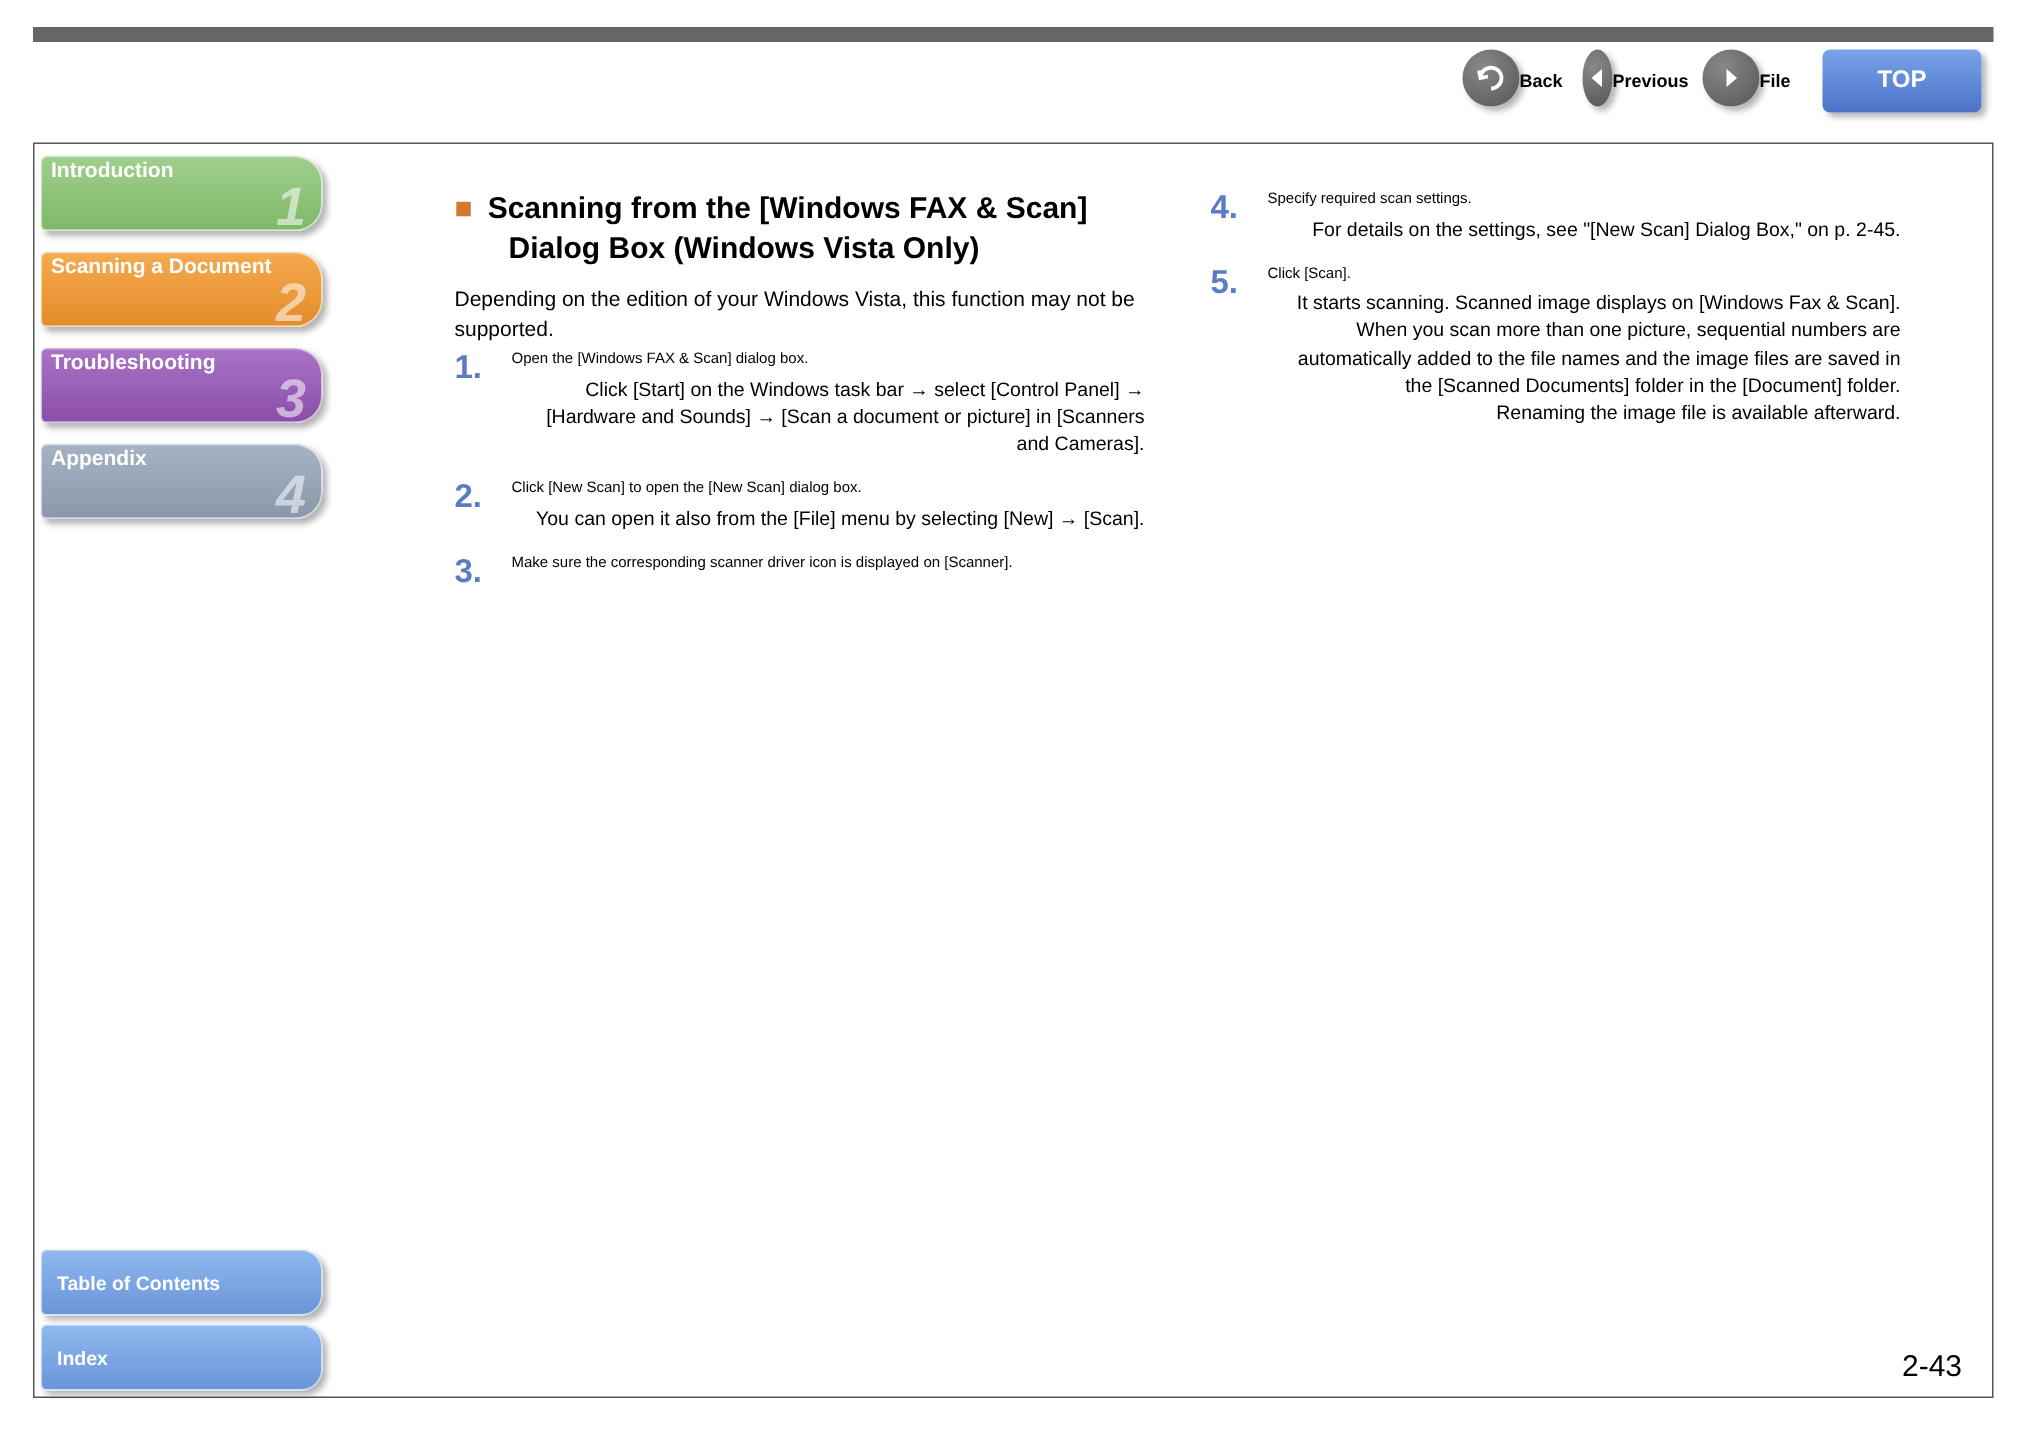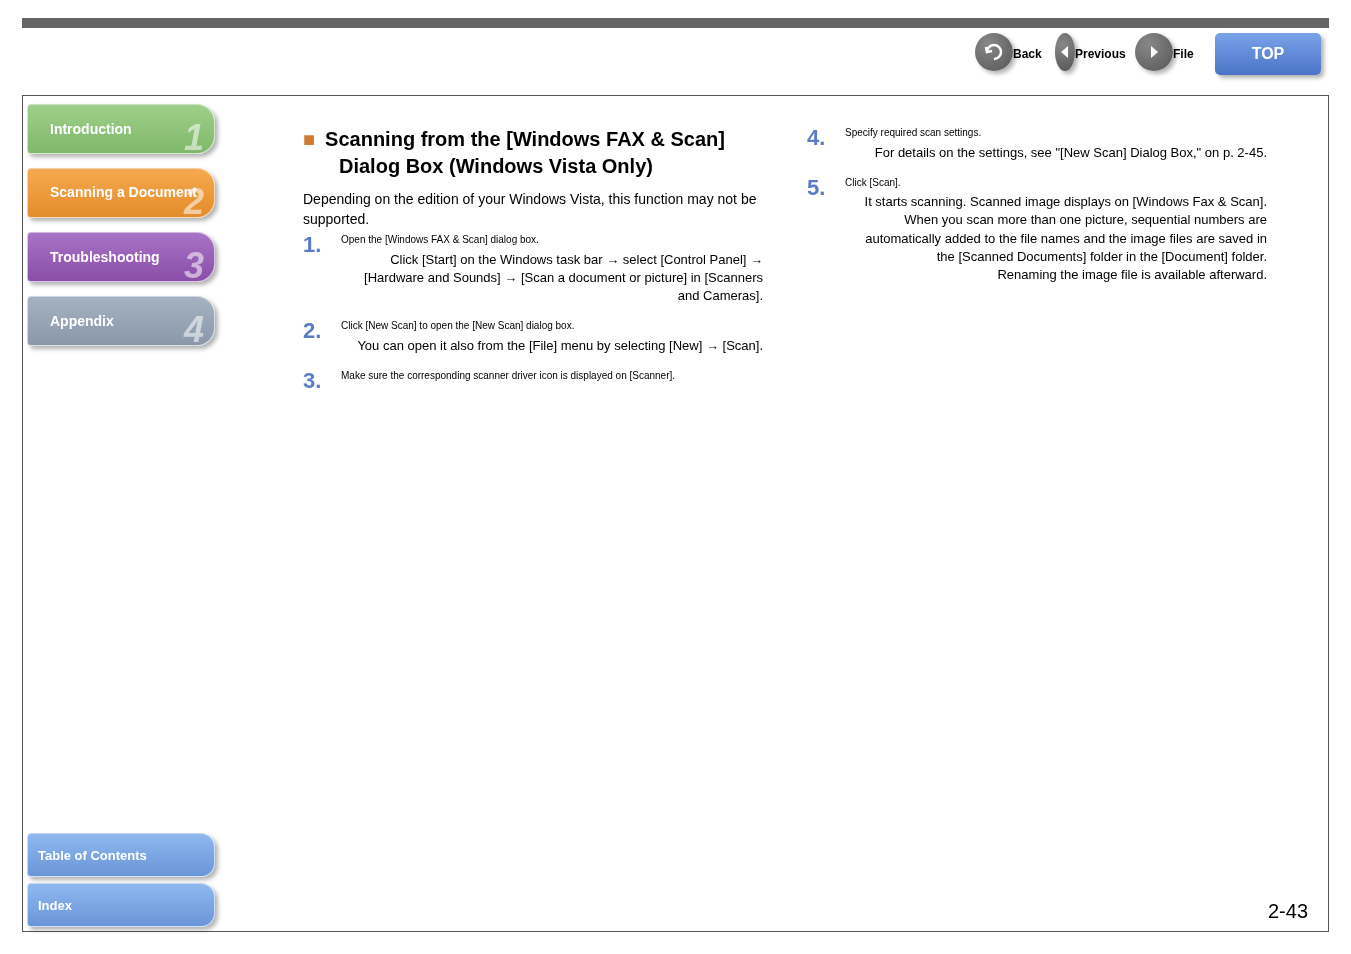--- a/index.html
+++ b/index.html
@@ -77,22 +77,22 @@
       top: 8px;
       width: 188px;
     }
     .nav-tab {
       position: relative;
       height: 50px;
       margin-bottom: 14px;
       border-radius: 4px 18px 18px 4px;
       box-shadow: 3px 3px 4px rgba(0,0,0,0.3);
       display: flex;
-      align-items: center;
-      padding-left: 22px;
+      align-items: flex-start;
+      padding-left: 6px;
       color: #fff;
       font-size: 14px;
       font-weight: bold;
       border: 1.5px solid rgba(255,255,255,0.6);
       cursor: pointer;
     }
     .nav-tab .num {
       position: absolute;
       right: 10px;
       bottom: -6px;

